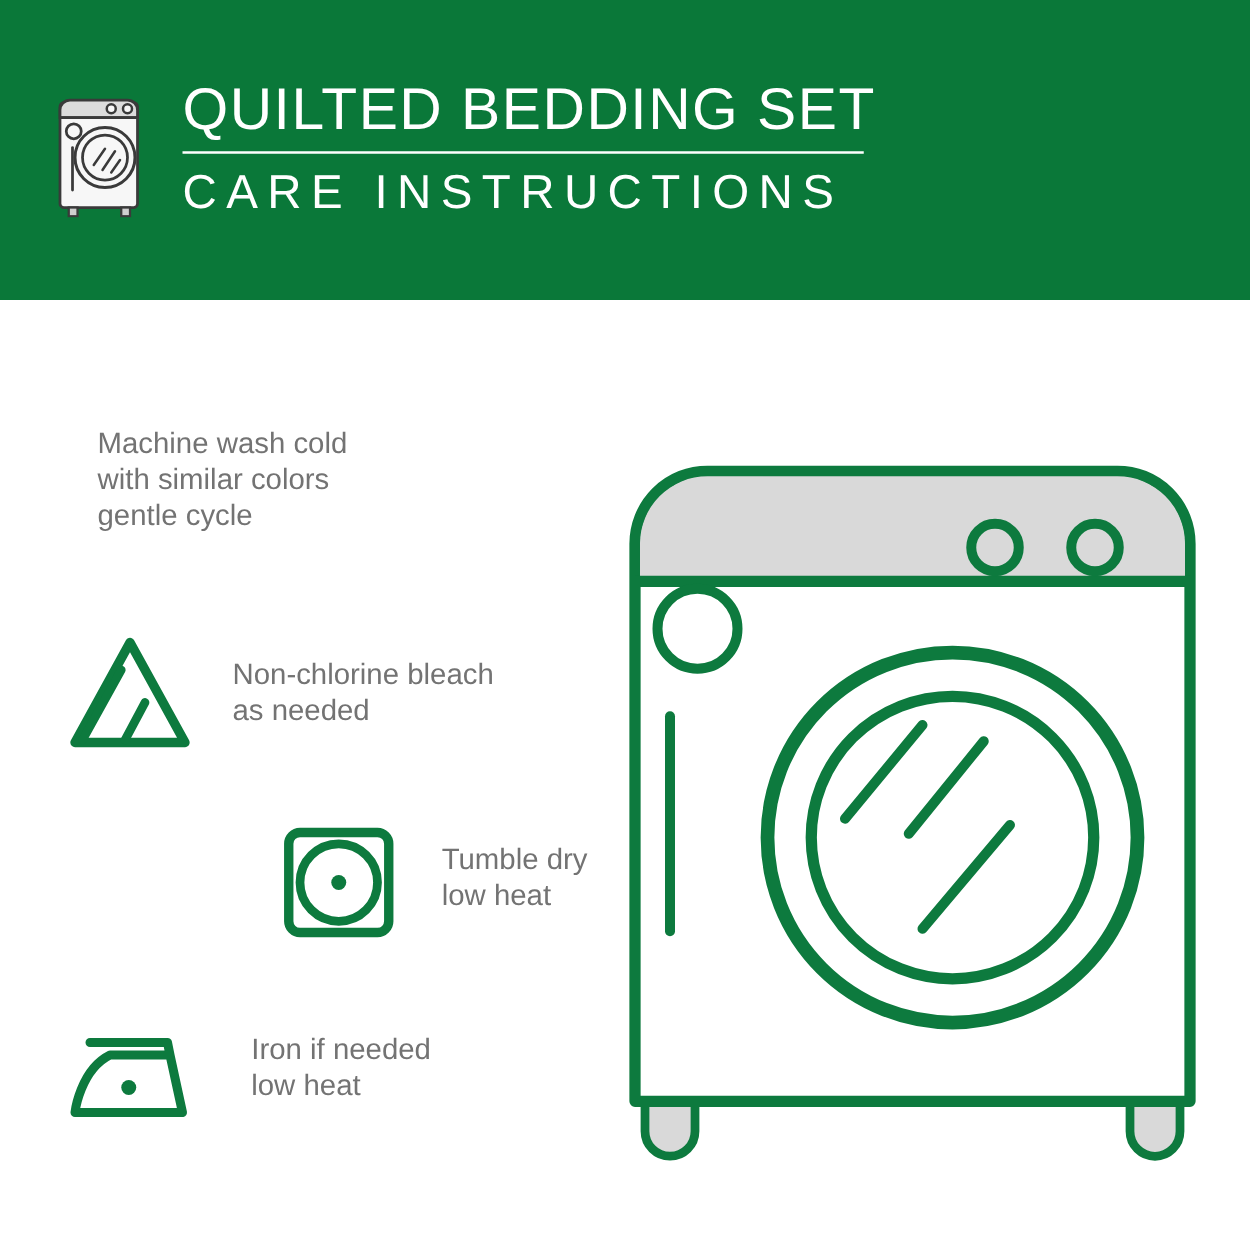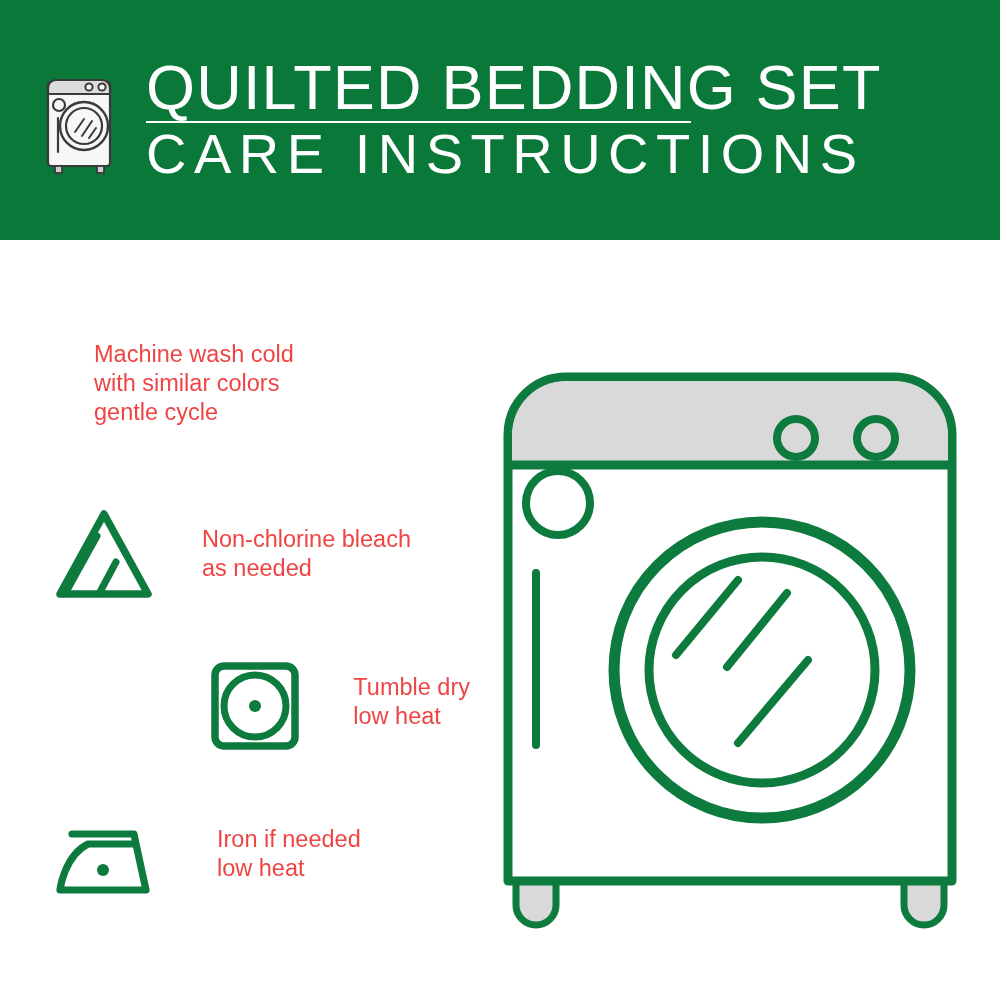--- a/index.html
+++ b/index.html
@@ -37,36 +37,36 @@
     flex: 0 0 82px;
     margin-right: 22px;
     margin-top: 2px;
   }
   #header-title-block {
     display: flex;
     flex-direction: column;
   }
   #header-title {
     color: #ffffff;
-    font-size: 63px;
+    font-size: 47px;
     line-height: 50px;
     font-weight: 400;
     letter-spacing: 1.2px;
     white-space: nowrap;
     font-family: "Liberation Sans", sans-serif;
   }
   #header-divider {
     height: 2px;
     background: #ffffff;
     margin: 9px 0 8px 0;
     width: 545px;
   }
   #header-subtitle {
     color: #ffffff;
-    font-size: 56px;
+    font-size: 38px;
     line-height: 46px;
     font-weight: 400;
     letter-spacing: 7.5px;
     white-space: nowrap;
     font-family: "Liberation Sans", sans-serif;
   }
 
   
   #care-list {
     position: absolute;
@@ -84,22 +84,22 @@
   }
   .care-symbol {
     flex: 0 0 108px;
     width: 108px;
     height: 108px;
     display: flex;
     align-items: center;
     justify-content: center;
   }
   .care-text {
-    margin-left: 44px;
-    color: #ef4444;
+    margin-left: 28px;
+    color: #737373;
     font-size: 23.5px;
     line-height: 29px;
     font-weight: 400;
     white-space: pre-line;
     font-family: "Liberation Sans", sans-serif;
   }
 
   #care-item-wash   { top: 100px; }
   #care-item-bleach { top: 260px; }
   #care-item-dry    { top: 408px; justify-content: flex-end; }

